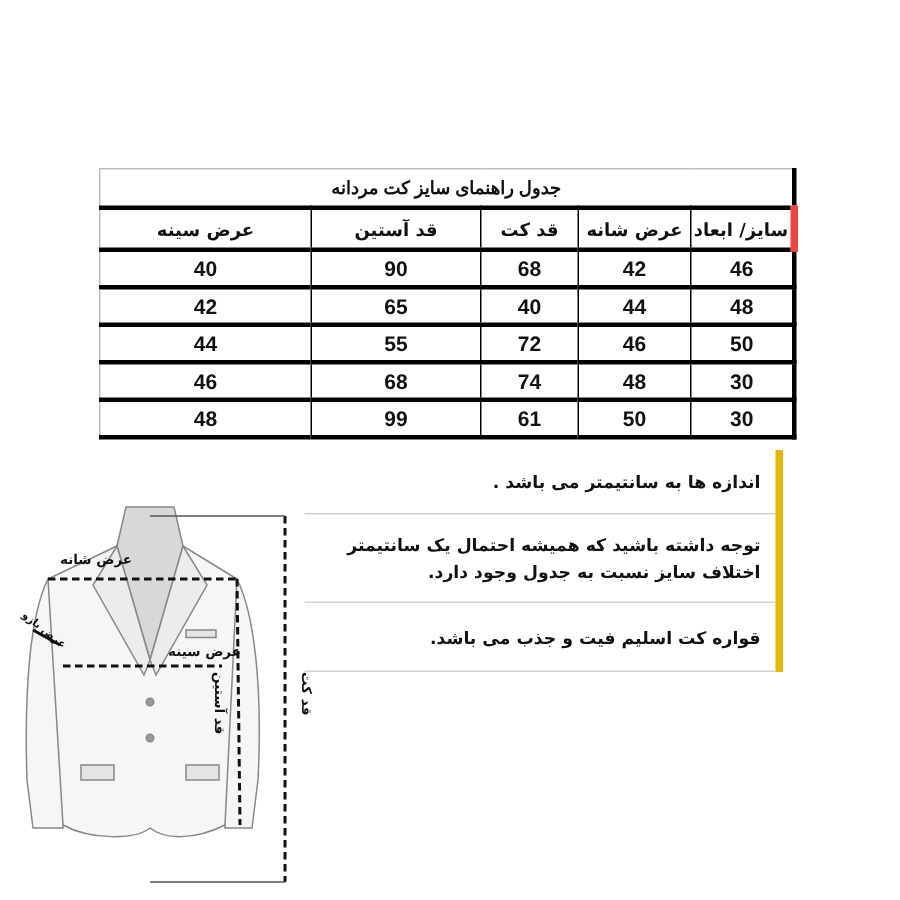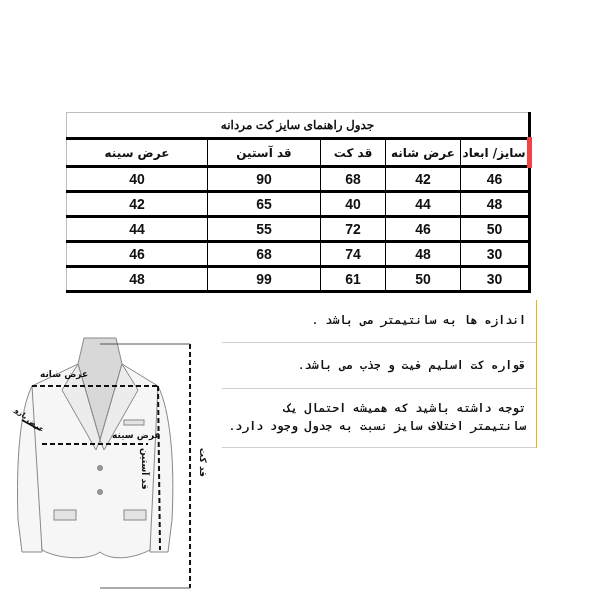--- a/index.html
+++ b/index.html
@@ -26,22 +26,22 @@
   .size-table tbody td {
     height:22px; font-size:14px; font-weight:bold;
     font-family:"Liberation Sans", sans-serif;
     border-bottom:3px solid #000; border-left:1.5px solid #000;
   }
   .size-table tbody td:first-child { border-right:3px solid #000; }
   .size-table tbody td:last-child { border-left:none; }
 
   
   .notes {
-    position:absolute; left:222px; top:300px; width:314px;
-    border-right:1px solid #eab308; direction:rtl;font-family:Liberation Mono, monospace;
+    position:absolute; left:203px; top:300px; width:314px;
+    border-right:5px solid #eab308; direction:rtl;
   }
   .note {
     font-size:11.5px; font-weight:bold; line-height:18px;
     padding:0 10px 0 0; border-bottom:1px solid #cfcfcf;
     display:flex; align-items:center;
   }
   .note.n1 { height:42px; }
   .note.n2 { height:42px; }
   .note.n3 { height:58px; }
   .note.n4 { height:45px; }
@@ -101,22 +101,22 @@
       <td>50</td>
       <td>61</td>
       <td>99</td>
       <td>48</td>
     </tr>
   </tbody>
 </table>
 
 <div class="notes">
   <div class="note n1">اندازه ها به سانتیمتر می باشد .</div>
+  <div class="note n3">توجه داشته باشید که همیشه احتمال یک سانتیمتر اختلاف سایز نسبت به جدول وجود دارد.</div>
   <div class="note n4">قواره کت اسلیم فیت و جذب می باشد.</div>
-  <div class="note n3">توجه داشته باشید که همیشه احتمال یک سانتیمتر اختلاف سایز نسبت به جدول وجود دارد.</div>
 </div>
 
 <div class="jacket">
   <svg width="200" height="270" viewBox="0 0 200 270" xmlns="http://www.w3.org/2000/svg">
 
     <g fill="#f6f6f6" stroke="#888" stroke-width="1">
 
       <path d="M32 66 C20 90 16 140 18 200 L22 232 L42 232 L44 150 Z"></path>
 
       <path d="M158 66 C170 90 175 140 172 200 L168 232 L150 232 L148 150 Z"></path>

